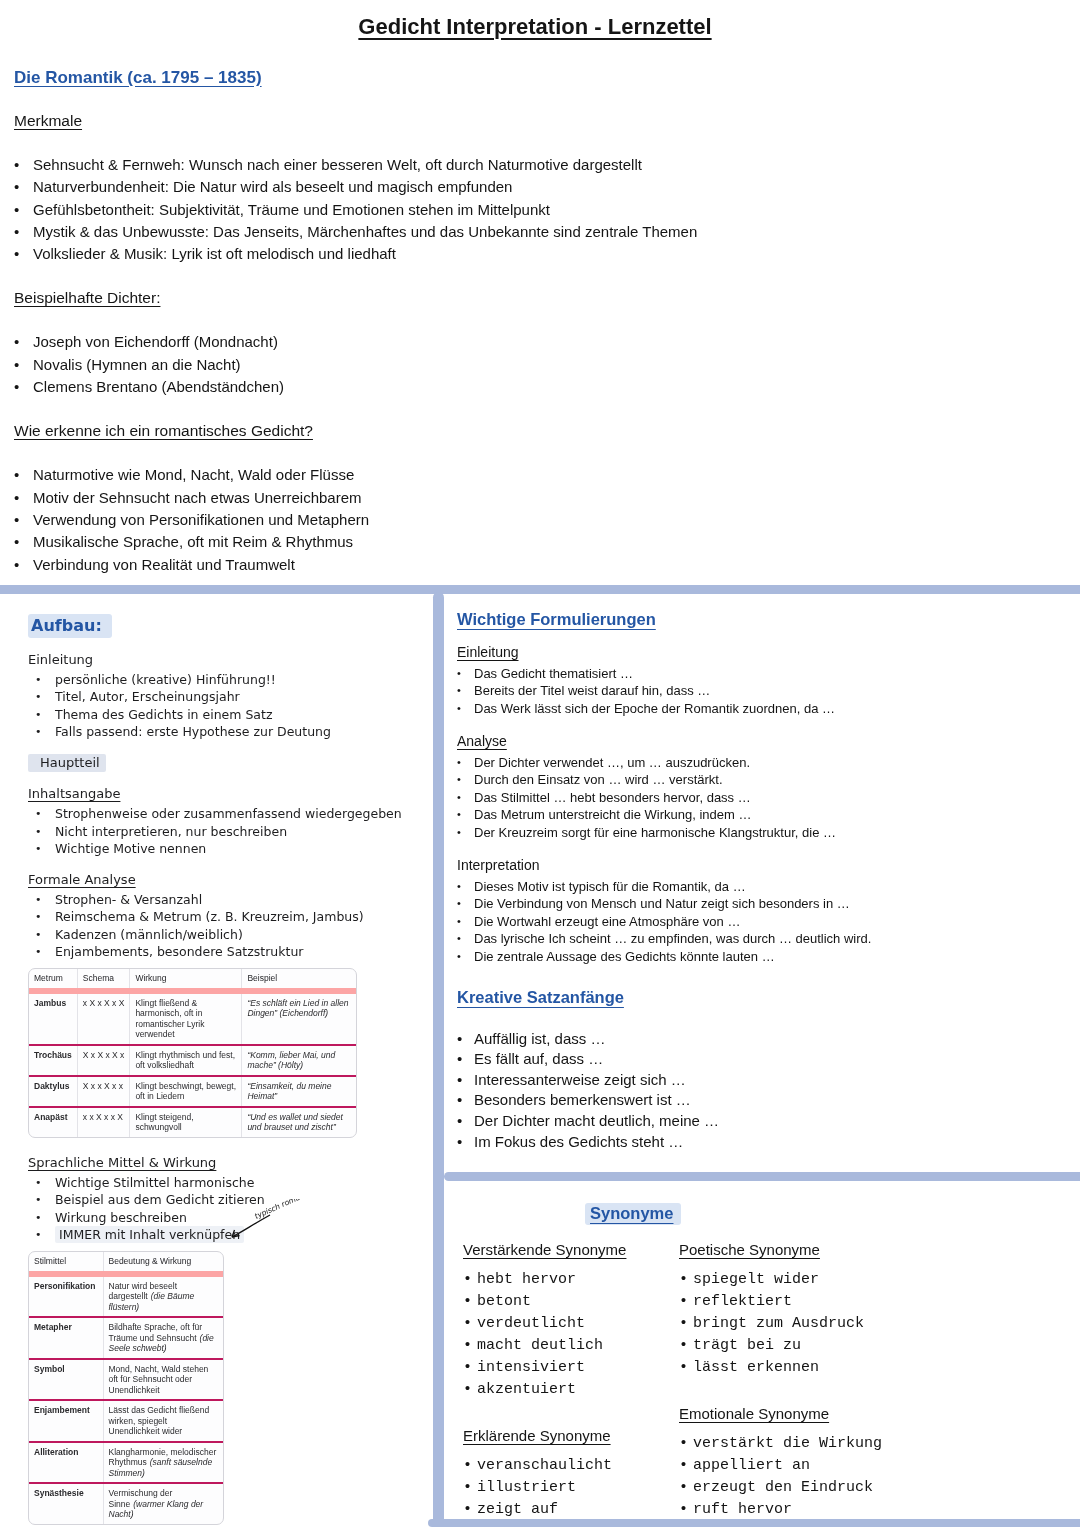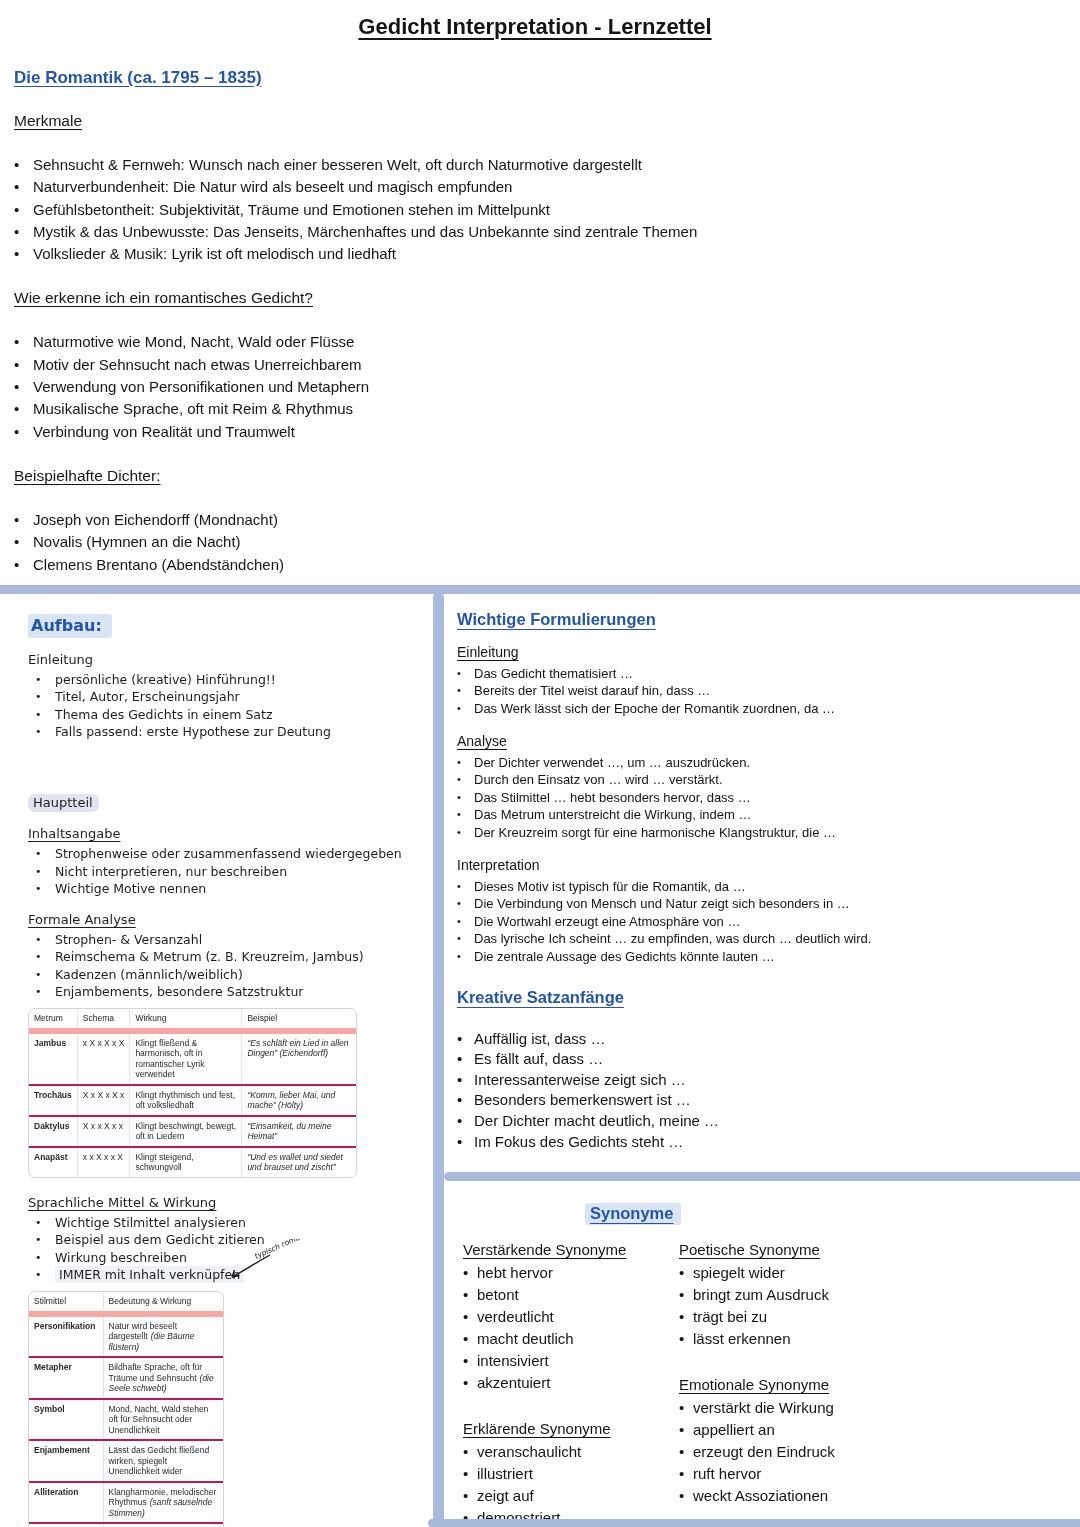--- a/index.html
+++ b/index.html
@@ -47,21 +47,21 @@
     width:433px;flex:none;padding:0 12px 0 28px;
     font-family:"DejaVu Sans", sans-serif;font-size:12.5px;color:#1d1d1f;
   }
   .aufbau-h{
     display:inline-block;margin-top:20px;font-size:16px;
     background:var(--highlight-blue);padding:2px 10px 3px 3px;border-radius:3px;
   }
   .lsec{margin-top:14px;}
   .lsec-title{font-size:13px;display:inline-block;}
   .u{text-decoration:underline;text-underline-offset:3px;}
-  .hl-gray{background:var(--highlight-gray);padding:1px 6px 2px 5px;border-radius:7px;margin-top:40px;}
+  .hl-gray{background:var(--highlight-gray);padding:1px 6px 2px 12px;border-radius:2px;}
   .llist{margin-top:4px;}
   .llist li{display:flex;font-size:12.5px;line-height:17.4px;padding-left:7px;}
   .llist li::before{content:"•";flex:none;width:20px;font-size:11px;line-height:inherit;}
   .hl-faint{background:var(--highlight-faint);padding:0 4px;border-radius:2px;}
   .sprachliche{position:relative;}
   .annot{position:absolute;left:198px;top:44px;}
   .annot text{font-size:7.5px;fill:#111;font-style:italic;}
   
   .tbl-wrap{display:inline-block;border:1px solid #d4d4da;border-radius:7px;overflow:hidden;background:#fdfdfe;margin-top:8px;}
   table{border-collapse:collapse;color:#2b2b2e;}
@@ -100,21 +100,21 @@
     display:inline-block;margin:22px 0 0 128px;font-size:16.5px;
     text-decoration:underline;text-underline-offset:4px;
     background:var(--highlight-blue);padding:1px 8px 2px 5px;border-radius:3px;
   }
   .syn-cols{display:flex;margin-top:16px;padding-left:6px;}
   .syn-colA{width:216px;flex:none;}
   .syn-colB{flex:1;}
   .syn-group-title{font-size:15px;display:inline-block;text-decoration:underline;text-underline-offset:3px;}
   .syn-group{margin-top:0;}
   .syn-group + .syn-group{margin-top:26px;}
-  .slist{margin-top:4px;}
+  .slist{margin-top:11px;font-family:Liberation Mono, monospace;}
   .slist li{display:flex;font-size:15px;line-height:22px;}
   .slist li::before{content:"•";flex:none;width:14px;}
 </style>
 </head>
 <body>
 
 <div class="top">
   <h1 class="title">Gedicht Interpretation - Lernzettel</h1>
   <div class="romantik blue">Die Romantik (ca. 1795 – 1835)</div>
 
@@ -134,53 +134,53 @@
         <li>
           <span>Mystik &amp; das Unbewusste: Das Jenseits, Märchenhaftes und das Unbekannte sind zentrale Themen</span>
         </li>
         <li>
           <span>Volkslieder &amp; Musik: Lyrik ist oft melodisch und liedhaft</span>
         </li>
       </ul>
   </div>
 
   <div class="tsec">
+    <span class="tsec-title">Beispielhafte Dichter:</span>
+    <ul class="tlist">
+
+    <li>
+          <span>Joseph von Eichendorff (Mondnacht)</span>
+        </li>
+        <li>
+          <span>Novalis (Hymnen an die Nacht)</span>
+        </li>
+        <li>
+          <span>Clemens Brentano (Abendständchen)</span>
+        </li>
+      </ul>
+  </div>
+
+  <div class="tsec">
     <span class="tsec-title">Wie erkenne ich ein romantisches Gedicht?</span>
     <ul class="tlist">
 
     <li>
           <span>Naturmotive wie Mond, Nacht, Wald oder Flüsse</span>
         </li>
         <li>
           <span>Motiv der Sehnsucht nach etwas Unerreichbarem</span>
         </li>
         <li>
           <span>Verwendung von Personifikationen und Metaphern</span>
         </li>
         <li>
           <span>Musikalische Sprache, oft mit Reim &amp; Rhythmus</span>
         </li>
         <li>
           <span>Verbindung von Realität und Traumwelt</span>
-        </li>
-      </ul>
-  </div>
-
-  <div class="tsec">
-    <span class="tsec-title">Beispielhafte Dichter:</span>
-    <ul class="tlist">
-
-    <li>
-          <span>Joseph von Eichendorff (Mondnacht)</span>
-        </li>
-        <li>
-          <span>Novalis (Hymnen an die Nacht)</span>
-        </li>
-        <li>
-          <span>Clemens Brentano (Abendständchen)</span>
         </li>
       </ul>
   </div>
 </div>
 
 <div class="top-bar"></div>
 
 <div class="cols">
 
   <div class="leftcol">
@@ -285,21 +285,21 @@
             </tr>
           </tbody>
       </table>
     </div>
 
     <div class="lsec sprachliche">
       <span class="lsec-title u">Sprachliche Mittel &amp; Wirkung</span>
       <ul class="llist">
 
       <li>
-            <span>Wichtige Stilmittel analysieren</span>
+            <span>Wichtige Stilmittel harmonische</span>
           </li>
           <li>
             <span>Beispiel aus dem Gedicht zitieren</span>
           </li>
           <li>
             <span>Wirkung beschreiben</span>
           </li>
         </ul>
       <ul class="llist" style="margin-top:0">
         <li>
@@ -516,20 +516,23 @@
       </div>
       <div class="syn-colB">
         <div class="syn-group">
           <span class="syn-group-title">Poetische Synonyme</span>
           <ul class="slist">
 
           <li>
                 <span>spiegelt wider</span>
               </li>
               <li>
+                <span>reflektiert</span>
+              </li>
+              <li>
                 <span>bringt zum Ausdruck</span>
               </li>
               <li>
                 <span>trägt bei zu</span>
               </li>
               <li>
                 <span>lässt erkennen</span>
               </li>
             </ul>
         </div>

